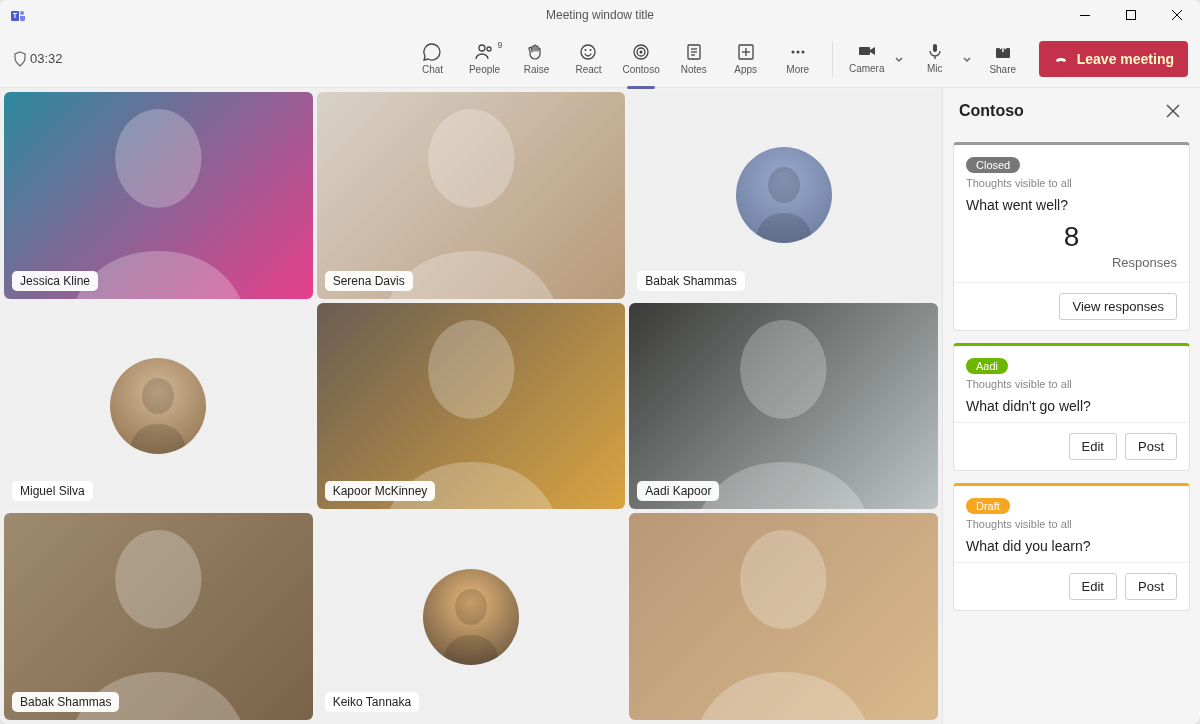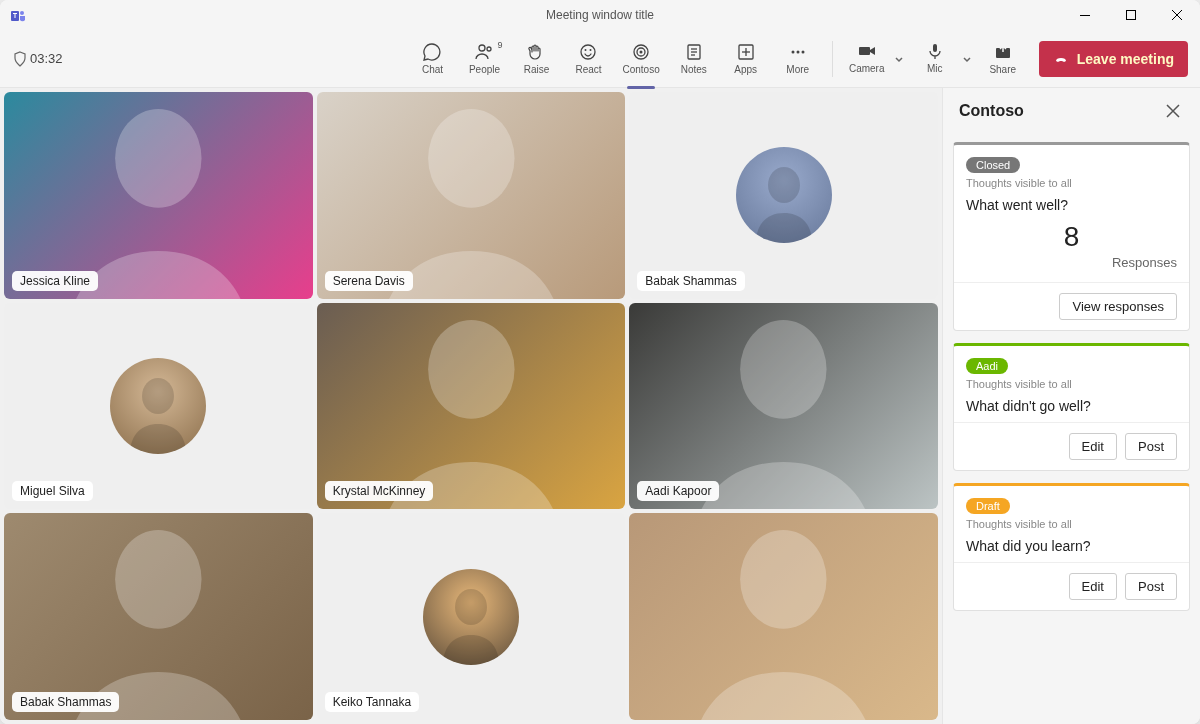--- a/index.html
+++ b/index.html
@@ -279,21 +279,21 @@
           </div>
           <div class="name-tag">Miguel Silva</div>
         </div>
         <div class="tile">
           <div class="fake-video" style="background: linear-gradient(135deg, rgb(106, 93, 82), rgb(217, 164, 65));">
             <svg width="100%" height="100%" viewBox="0 0 100 100" preserveAspectRatio="xMidYMid slice">
               <ellipse cx="50" cy="38" rx="14" ry="16" fill="rgba(255,255,255,0.25)"></ellipse>
               <path d="M20 100c0-22 14-32 30-32s30 10 30 32z" fill="rgba(255,255,255,0.25)"></path>
             </svg>
           </div>
-          <div class="name-tag">Krystal McKinney</div>
+          <div class="name-tag">Kapoor McKinney</div>
         </div>
         <div class="tile">
           <div class="fake-video" style="background: linear-gradient(135deg, rgb(58, 58, 56), rgb(188, 196, 196));">
             <svg width="100%" height="100%" viewBox="0 0 100 100" preserveAspectRatio="xMidYMid slice">
               <ellipse cx="50" cy="38" rx="14" ry="16" fill="rgba(255,255,255,0.25)"></ellipse>
               <path d="M20 100c0-22 14-32 30-32s30 10 30 32z" fill="rgba(255,255,255,0.25)"></path>
             </svg>
           </div>
           <div class="name-tag">Aadi Kapoor</div>
         </div>

